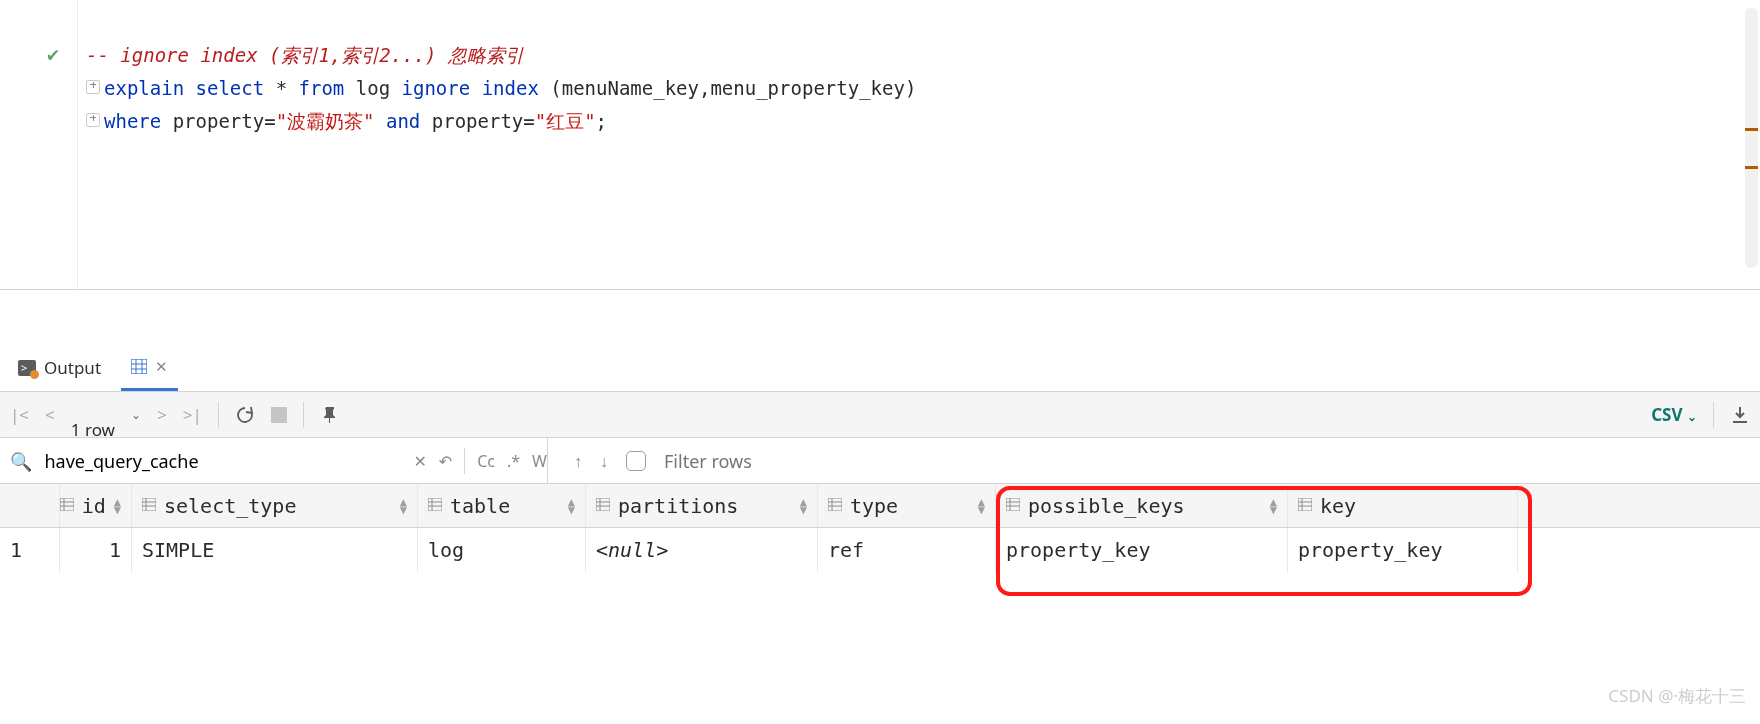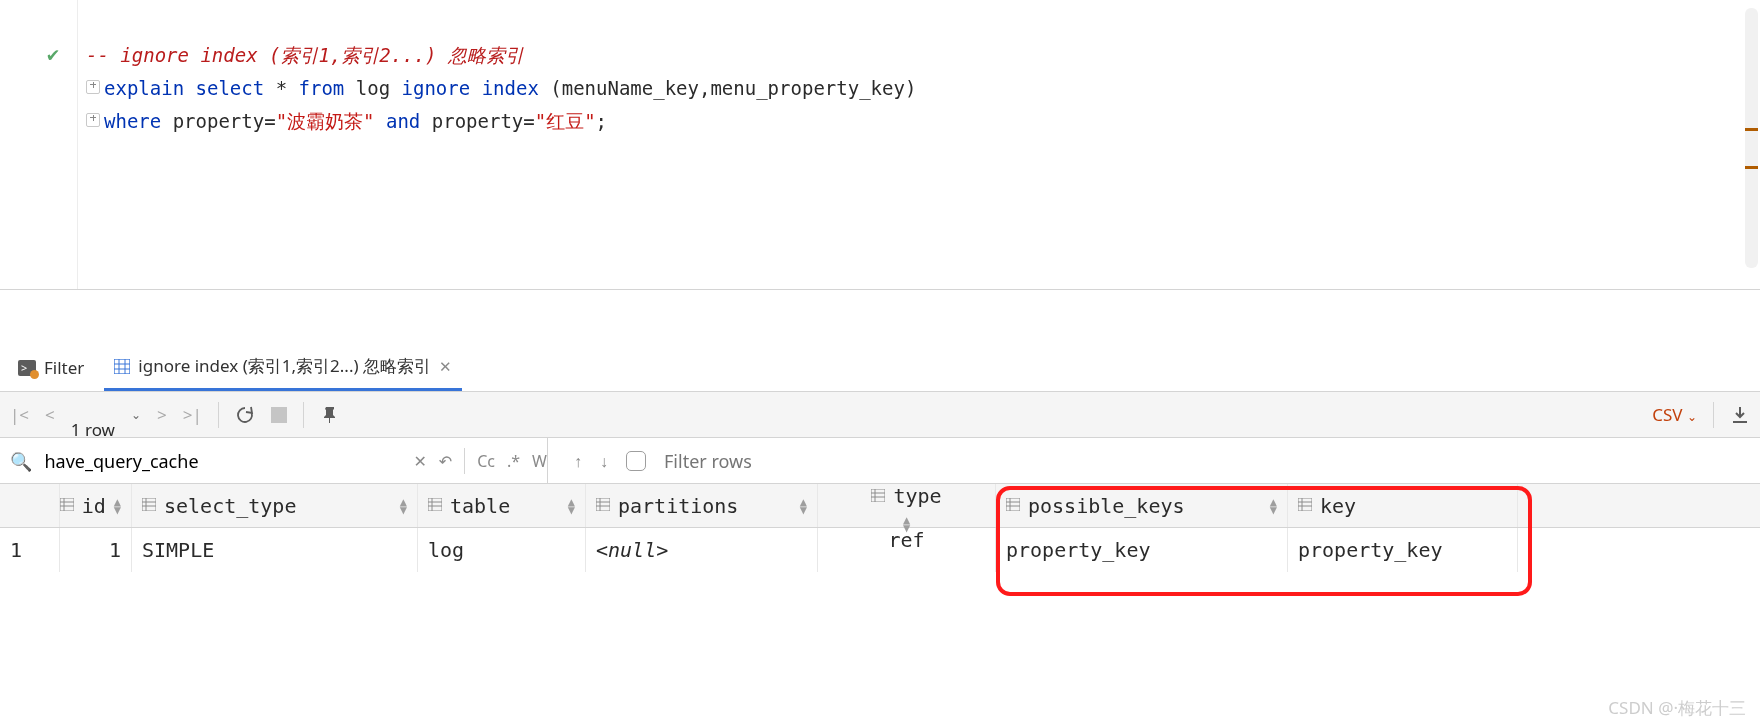--- a/index.html
+++ b/index.html
@@ -25,49 +25,49 @@
   .ico-grid{display:inline-block;width:16px;height:15px;}
   .ico-grid svg{display:block;}
   .close-x{color:#8a8a8a;font-size:15px;cursor:pointer;}
   .toolbar{display:flex;align-items:center;height:46px;background:#f5f5f5;border-bottom:1px solid #d4d4d4;padding:0 10px;gap:16px;font-family:system-ui,sans-serif;font-size:17px;color:#6d6d6d;}
   .toolbar .sep{width:1px;height:26px;background:#d4d4d4;}
   .tb-btn{color:#6d6d6d;display:inline-flex;align-items:center;cursor:pointer;}
   .tb-btn.disabled{opacity:.55;}
   .tb-btn svg{display:block;}
   .rows-label{color:#2b2b2b;margin-top:30px;}
   .chev{font-size:12px;}
-  .csv{margin-left:auto;color:#c2410c;}
+  .csv{margin-left:auto;color:#0f766e;font-weight:bold;}
   .dl-btn{color:#5c5c5c;}
   .filter{display:flex;align-items:center;height:46px;border-bottom:1px solid #d4d4d4;padding:0 10px;gap:12px;font-family:system-ui,sans-serif;font-size:18px;color:#2b2b2b;}
   .filter-left{display:flex;align-items:center;gap:12px;width:538px;border-right:1px solid #d4d4d4;height:100%;}
   .search-icn{color:#6d6d6d;font-size:18px;}
   .filter-q{flex:1;font:inherit;border:none;outline:none;background:none;}
   .fbtn{color:#8a8a8a;cursor:pointer;font-size:16px;}
   .filter-right{display:flex;align-items:center;gap:18px;padding-left:14px;}
   .chk{width:20px;height:20px;border:1.5px solid #9e9e9e;border-radius:5px;}
   .table{display:flex;flex-direction:column;font-size:20px;}
   .th-row,.td-row{display:flex;height:44px;align-items:stretch;}
   .th-row{background:#f5f5f5;border-bottom:1px solid #d4d4d4;}
   .cell{display:flex;align-items:center;padding:0 10px;border-right:1px solid #e8e8e8;font-family:inherit;gap:8px;}
   .c0{width:60px;justify-content:flex-start;color:#8c8c8c;}
   .c1{width:72px;}
   .c2{width:286px;gap:20px;}
   .c3{width:168px;}
   .c4{width:232px;}
-  .c5{width:178px;flex-direction:column;}
+  .c5{width:178px;}
   .c6{width:292px;}
   .c7{width:230px;}
   .th{font-weight:400;color:#2b2b2b;justify-content:space-between;}
   .th .name{display:flex;align-items:center;gap:6px;}
   .sort{color:#9e9e9e;font-size:12px;line-height:8px;display:flex;flex-direction:column;align-items:center;}
   .null{color:#9e9e9e;font-style:italic;}
   .c1 {justify-content:flex-end;}
   .td-row .cell{color:#2b2b2b;}
   .highlight{position:absolute;border:4px solid #ff1a1a;border-radius:14px;pointer-events:none;}
-  .watermark{position:absolute;right:14px;bottom:4px;color:#cdcdcd;font-family:system-ui,sans-serif;font-size:17px;text-align:right;}
+  .watermark{position:absolute;right:14px;bottom:16px;color:#cdcdcd;font-family:system-ui,sans-serif;font-size:17px;text-align:right;}
 </style>
 </head>
 <body>
 
 <div class="editor">
   <div class="gutter">
     <div class="ok">✔</div>
   </div>
   <div class="code">
 <span class="comment">-- ignore index (索引1,索引2...) 忽略索引</span>
@@ -79,33 +79,32 @@
     <div class="mark" style="top:158px"></div>
   </div>
 </div>
 
 <div style="height:54px;background:#fff;"></div>
 <div class="tabs">
   <div class="tab">
     <span class="ico-console">
         <span class="dl"></span>
       </span>
-    <span>Filter</span>
+    <span>Output</span>
   </div>
   <div class="tab active">
     <span class="ico-grid">
         <svg width="16" height="15">
           <rect x="0" y="0" width="16" height="15" fill="none" stroke="#3874d8" stroke-width="1.3"></rect>
           <line x1="0" y1="5" x2="16" y2="5" stroke="#3874d8"></line>
           <line x1="0" y1="10" x2="16" y2="10" stroke="#3874d8"></line>
           <line x1="5" y1="0" x2="5" y2="15" stroke="#3874d8"></line>
           <line x1="11" y1="0" x2="11" y2="15" stroke="#3874d8"></line>
         </svg>
       </span>
-    <span>ignore index (索引1,索引2...) 忽略索引</span>
     <span class="close-x">✕</span>
   </div>
 </div>
 
 <div class="toolbar">
   <span class="tb-btn disabled">|&lt;</span>
   <span class="tb-btn disabled">&lt;</span>
   <span class="rows-label">1 row</span>
   <span class="chev">⌄</span>
   <span class="tb-btn disabled">&gt;</span>

